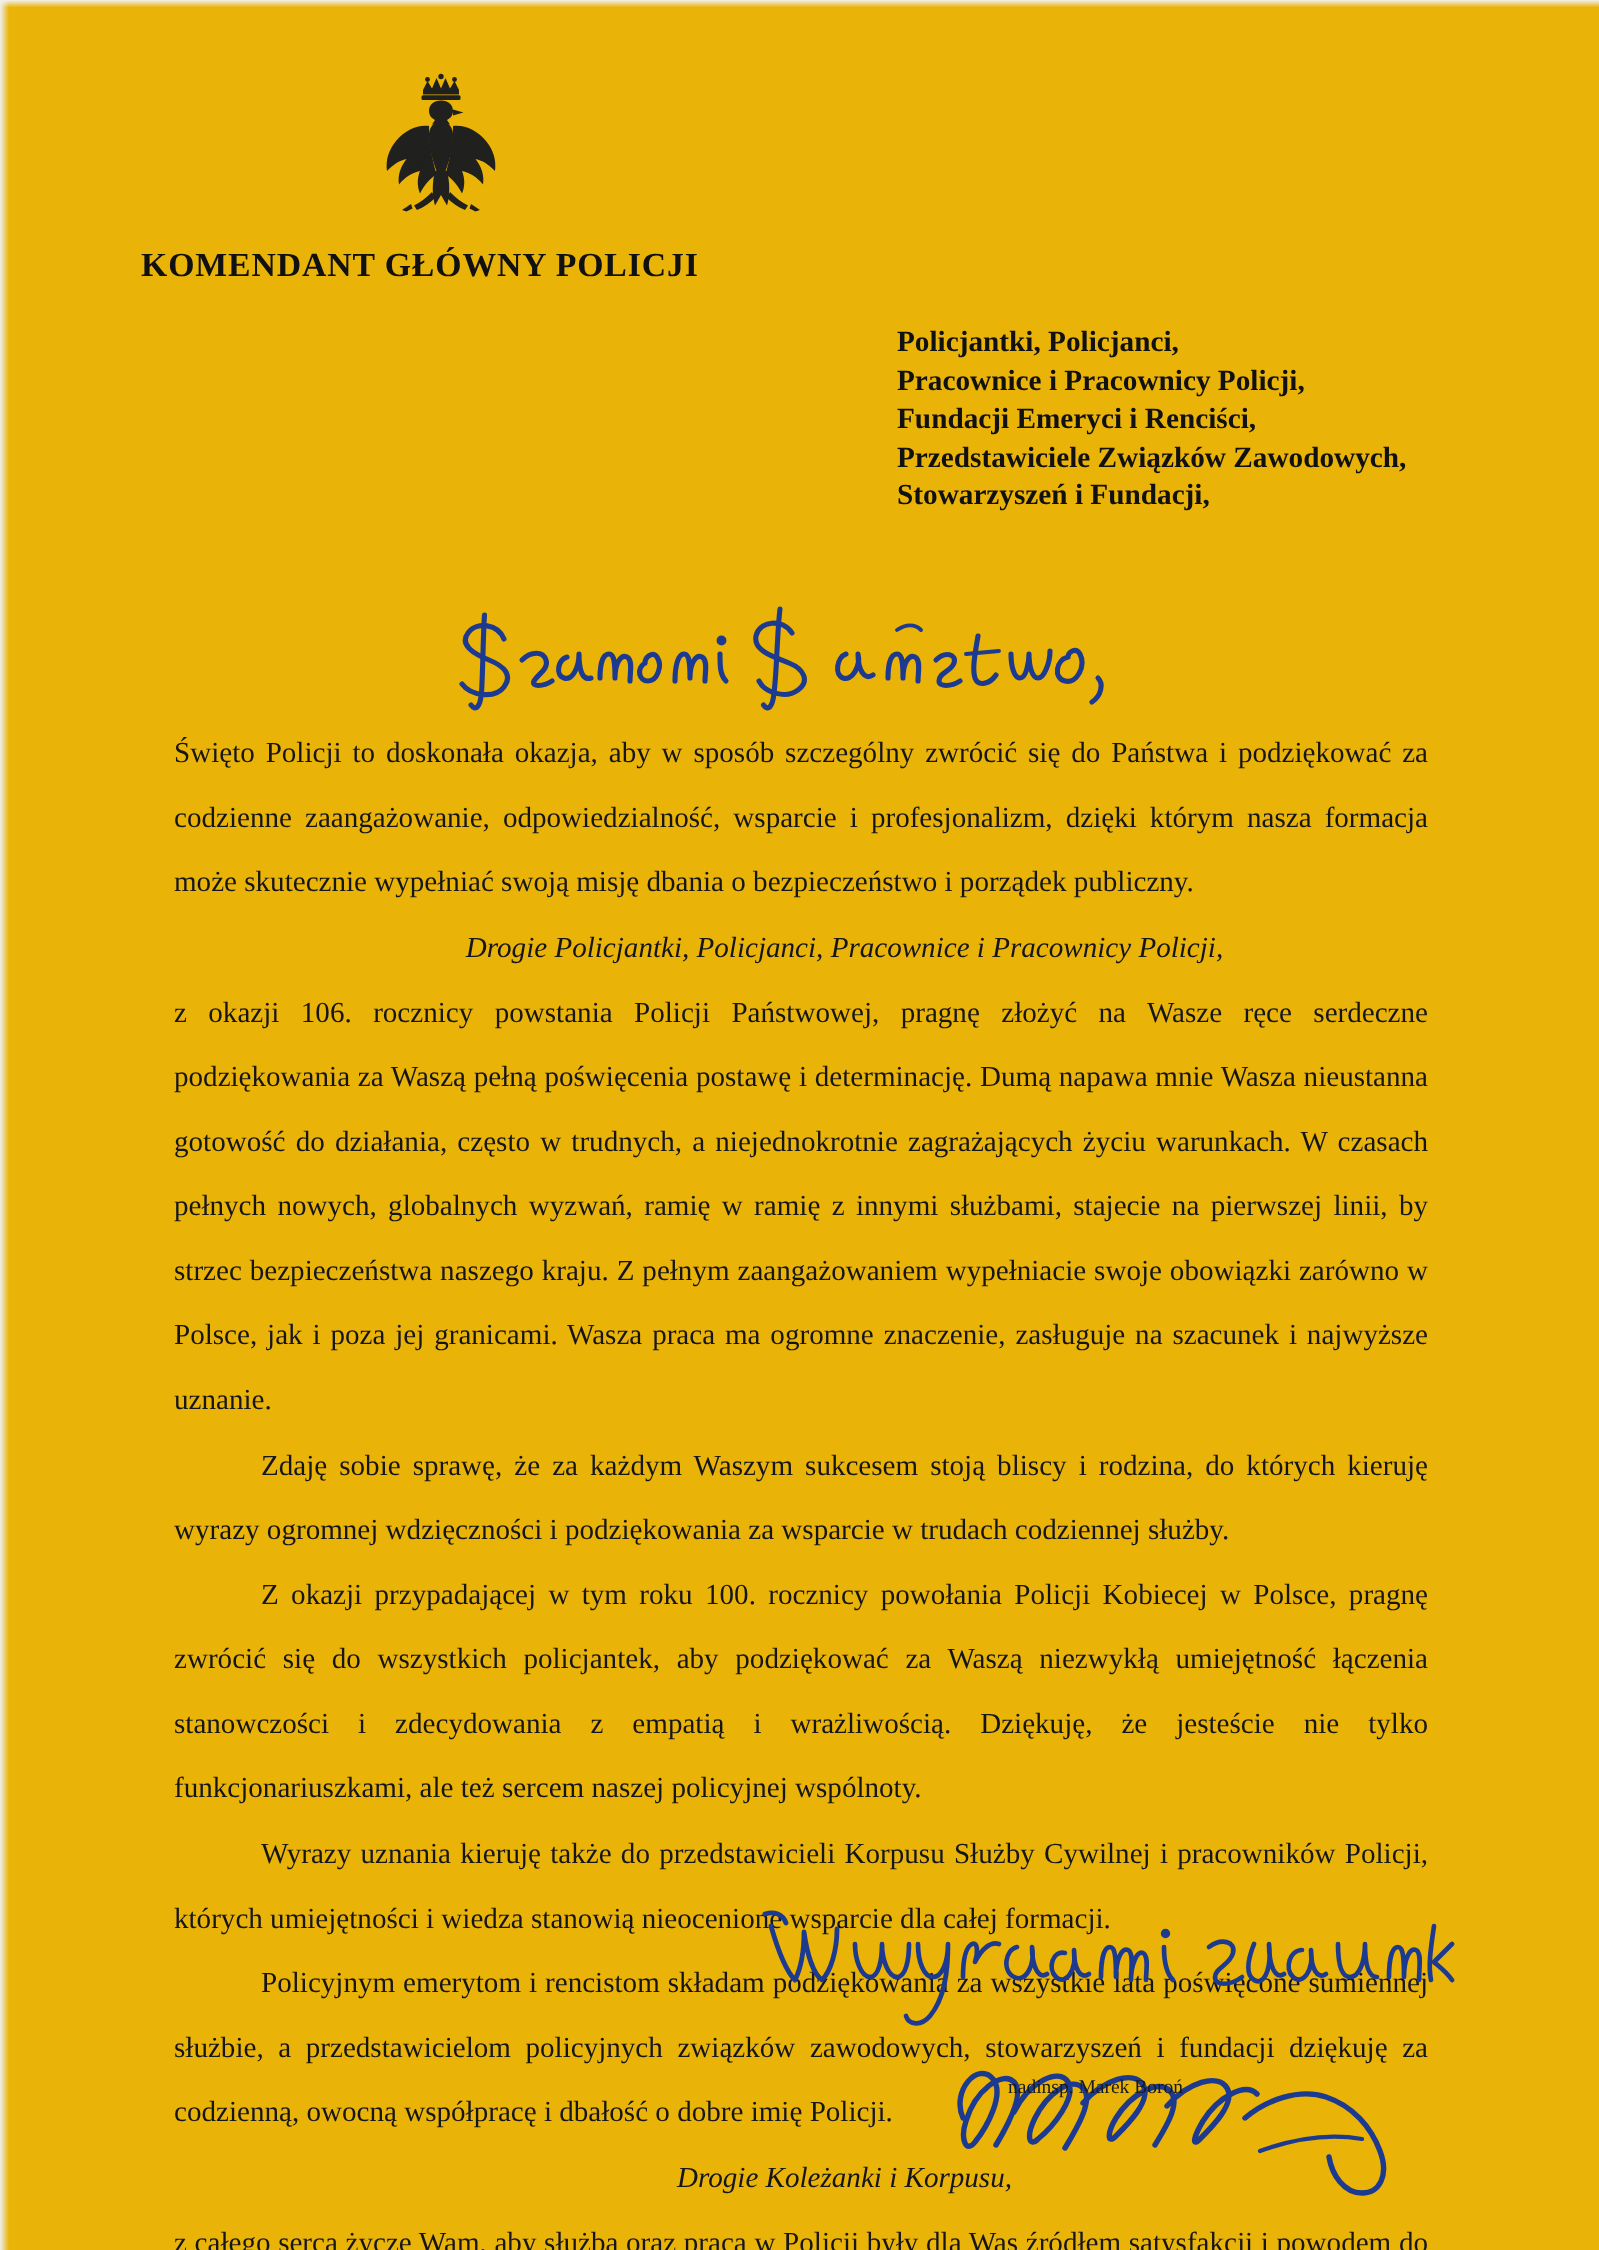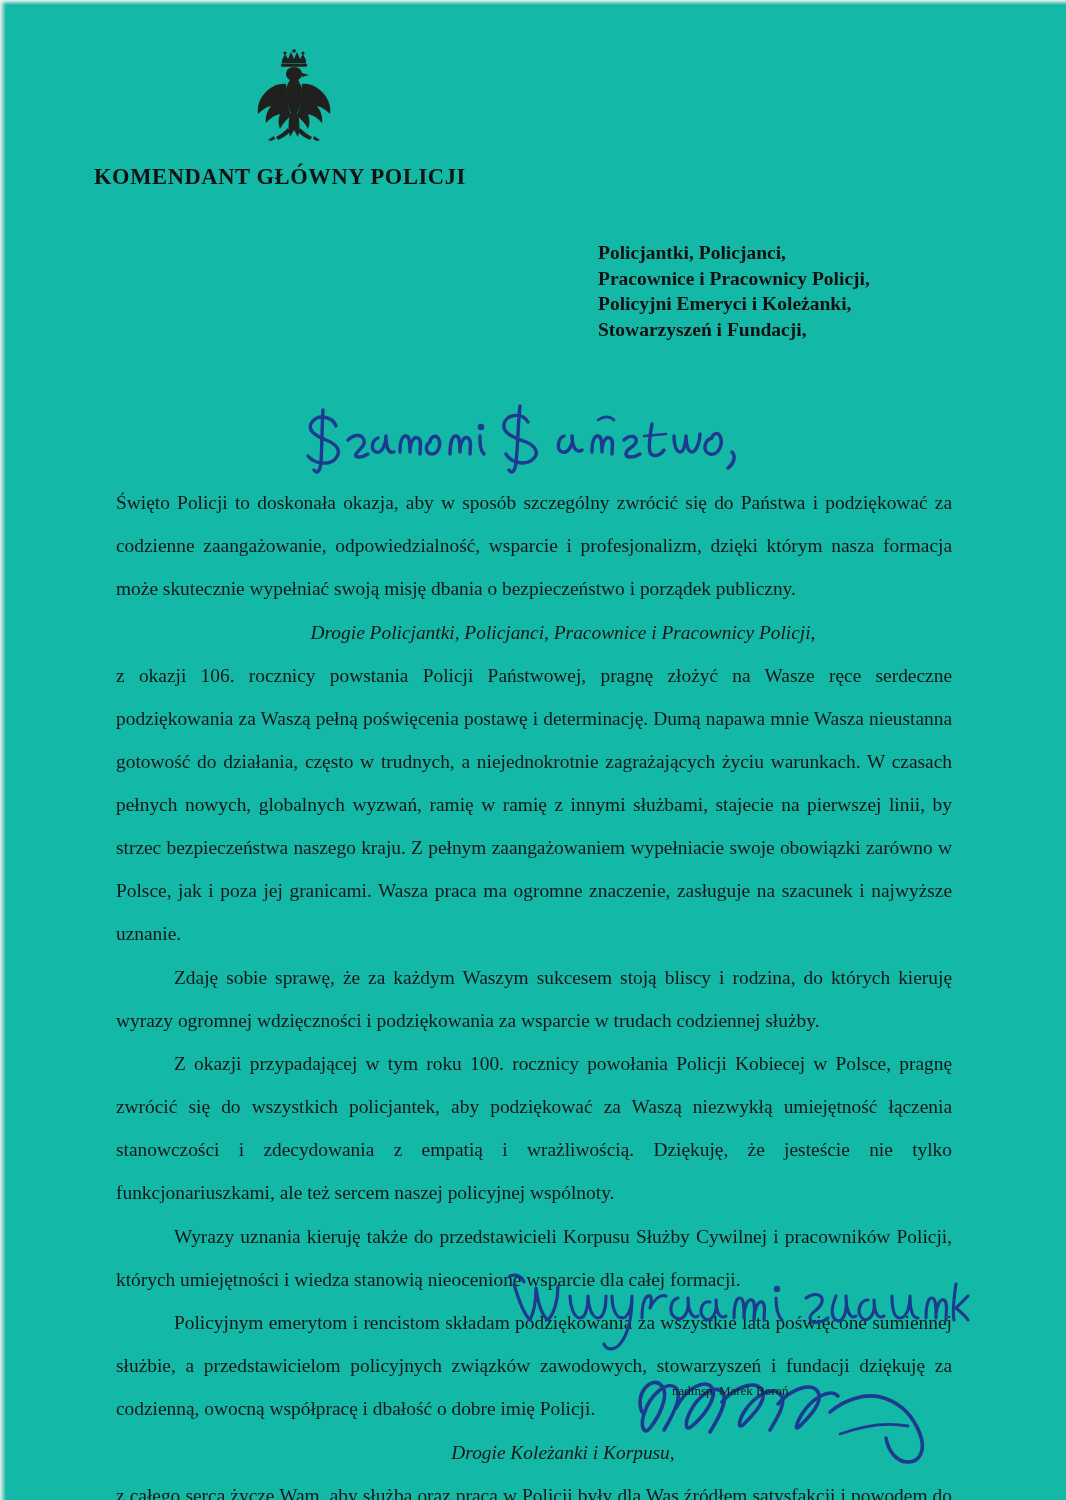--- a/index.html
+++ b/index.html
@@ -12,21 +12,21 @@
     height: 1500px;
     position: relative;
     font-family: "Liberation Serif", serif;
     color: #1a1a1a;
     overflow: hidden;
   }
 
   .page {
     position: absolute;
     inset: 0;
-    background: #14b8a6;
+    background: #eab308;
   }
 
   
   .emblem {
     position: absolute;
     left: 248px;
     top: 44px;
     width: 92px;
     height: 106px;
   }
@@ -41,21 +41,21 @@
     font-weight: bold;
     font-size: 22.5px;
     letter-spacing: 0.6px;
     color: #111;
   }
 
   
   .addressee {
     position: absolute;
     left: 598px;
-    top: 240px;
+    top: 216px;
     font-family: "Liberation Serif", serif;
     font-weight: bold;
     font-size: 19.5px;
     line-height: 25.5px;
     color: #111;
   }
   .addressee div { white-space: nowrap; }
 
   
   .salutation-hand {
@@ -171,21 +171,22 @@
         </g>
       </g>
     </svg>
   </div>
 
   <div class="letterhead">KOMENDANT GŁÓWNY POLICJI</div>
 
   <div class="addressee">
     <div>Policjantki, Policjanci,</div>
     <div>Pracownice i Pracownicy Policji,</div>
-    <div>Policyjni Emeryci i Koleżanki,</div>
+    <div>Fundacji Emeryci i Renciści,</div>
+    <div>Przedstawiciele Związków Zawodowych,</div>
     <div>Stowarzyszeń i Fundacji,</div>
   </div>
 
   <div class="salutation-hand" title="Szanowni Państwo,">
     <svg viewBox="0 0 470 84" xmlns="http://www.w3.org/2000/svg">
       <g fill="none" stroke="#1c3a8f" stroke-width="3.4" stroke-linecap="round" stroke-linejoin="round">
 
         <path d="M44 30 C40 20 26 18 20 26 C14 34 24 40 34 44 C44 48 50 54 44 62 C38 70 22 68 16 60"></path>
         <path d="M31 14 C30 28 30 50 29 66 C28 76 25 78 22 74"></path>
 

